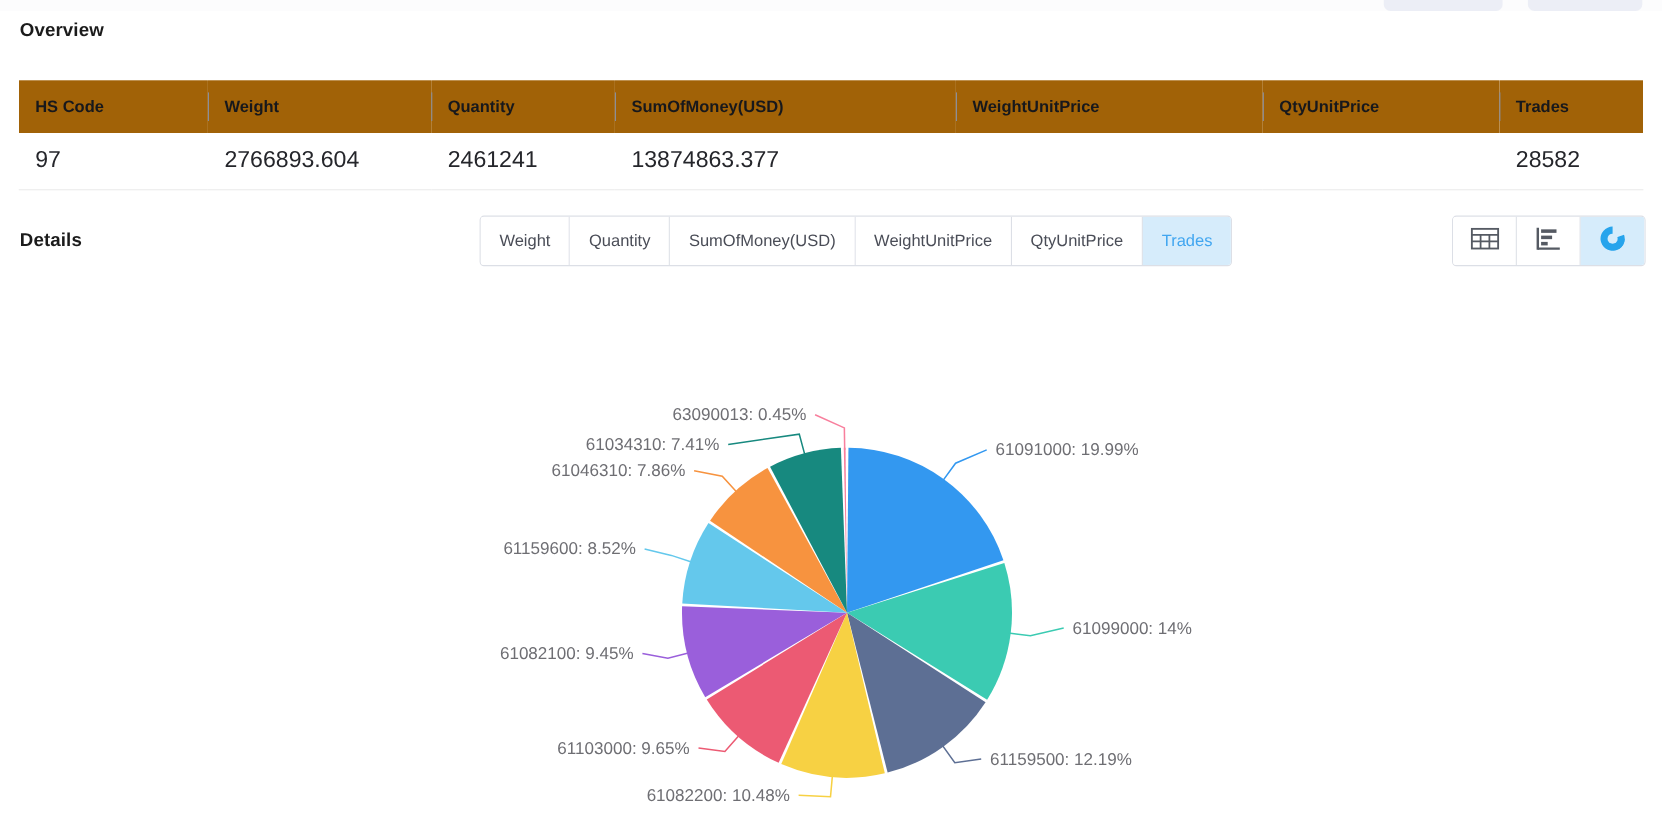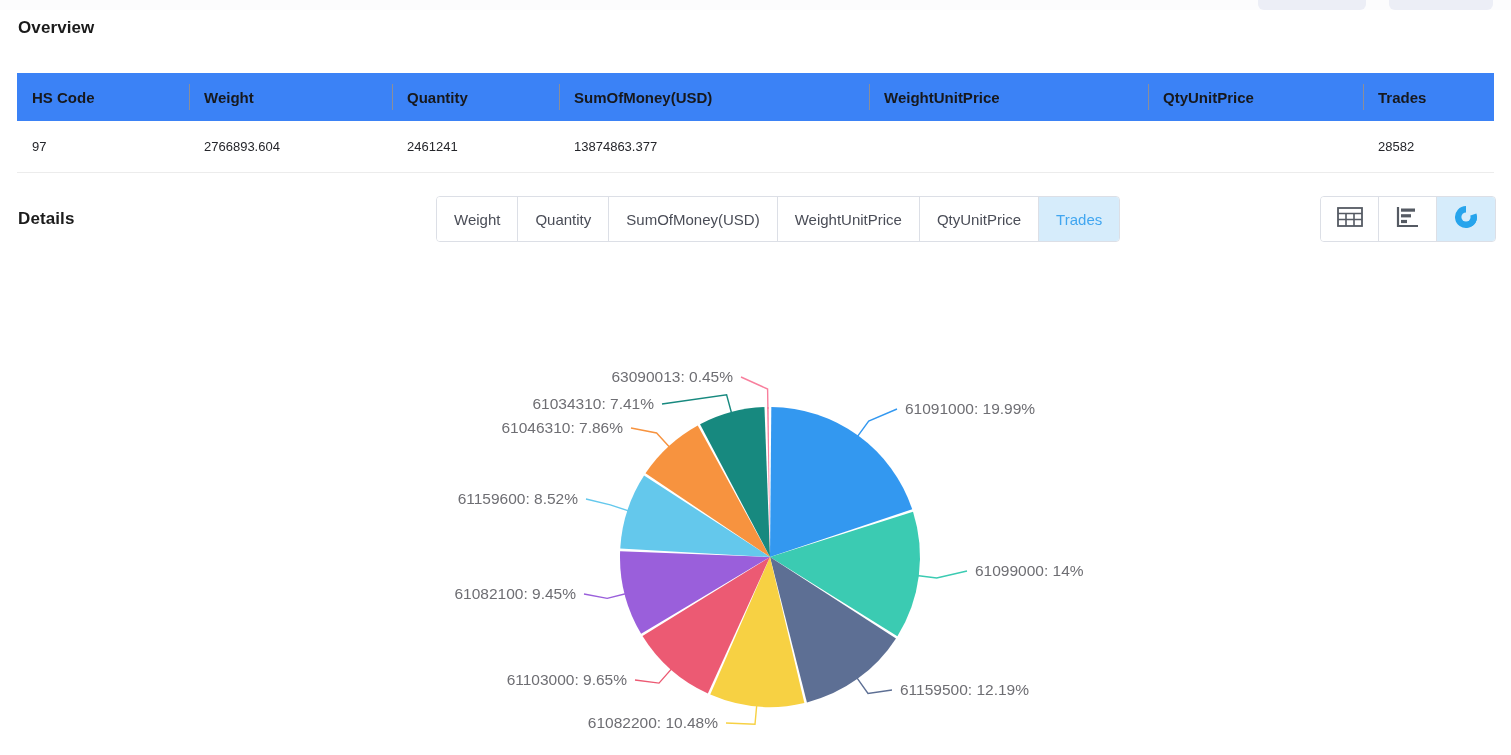--- a/index.html
+++ b/index.html
@@ -31,36 +31,36 @@
   #details-title  { left: 18px; top: 209px; }
 
   
   .ov-table {
     position: absolute; left: 17px; top: 73px;
     width: 1477px;
     border-collapse: collapse;
     table-layout: fixed;
   }
   .ov-table thead th {
-    background: #3b82f6;
+    background: #a16207;
     height: 48px;
     font-size: 15px; font-weight: bold; color: #17181c;
     text-align: left;
     padding: 0 0 0 15px;
     position: relative;
     border: none;
   }
   .ov-table thead th + th::before {
     content: ""; position: absolute;
     left: 0; top: 11px; bottom: 11px;
     width: 1px; background: #8b8e99;
   }
   .ov-table tbody td {
     height: 51px;
-    font-size: 13px; color: #25262b;
+    font-size: 21px; color: #25262b;
     text-align: left;
     padding: 0 0 0 15px;
     border-bottom: 1px solid #ececec;
     background: #fff;
   }
   .col-hs  { width: 172px; }
   .col-w   { width: 203px; }
   .col-q   { width: 167px; }
   .col-sum { width: 310px; }
   .col-wup { width: 279px; }

